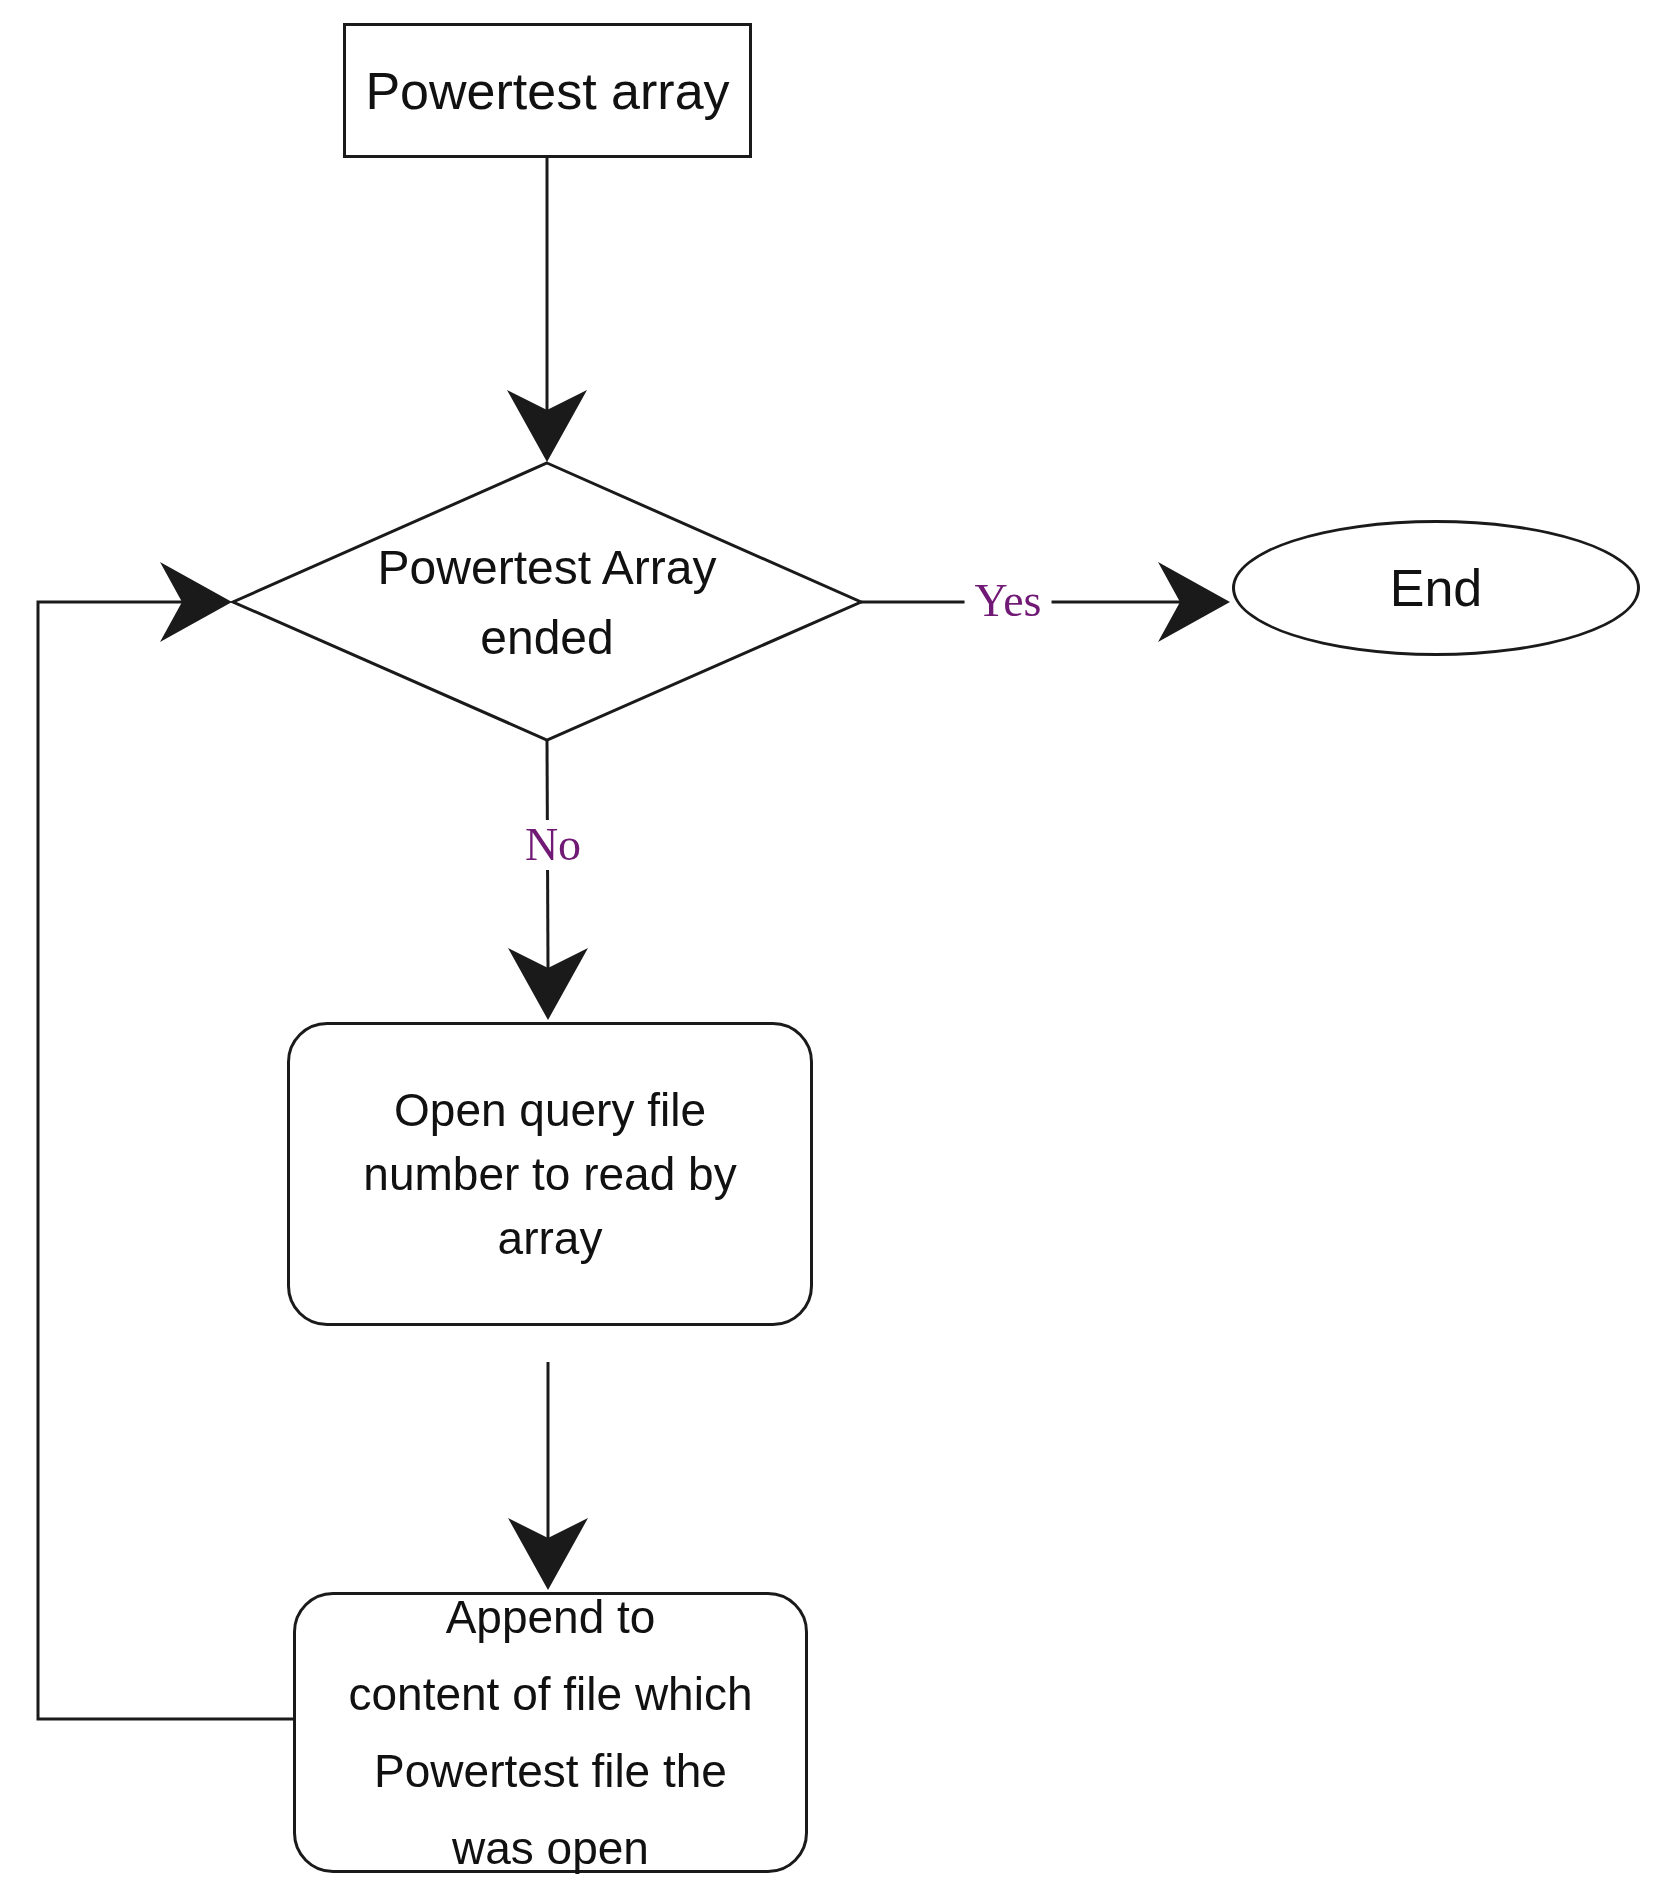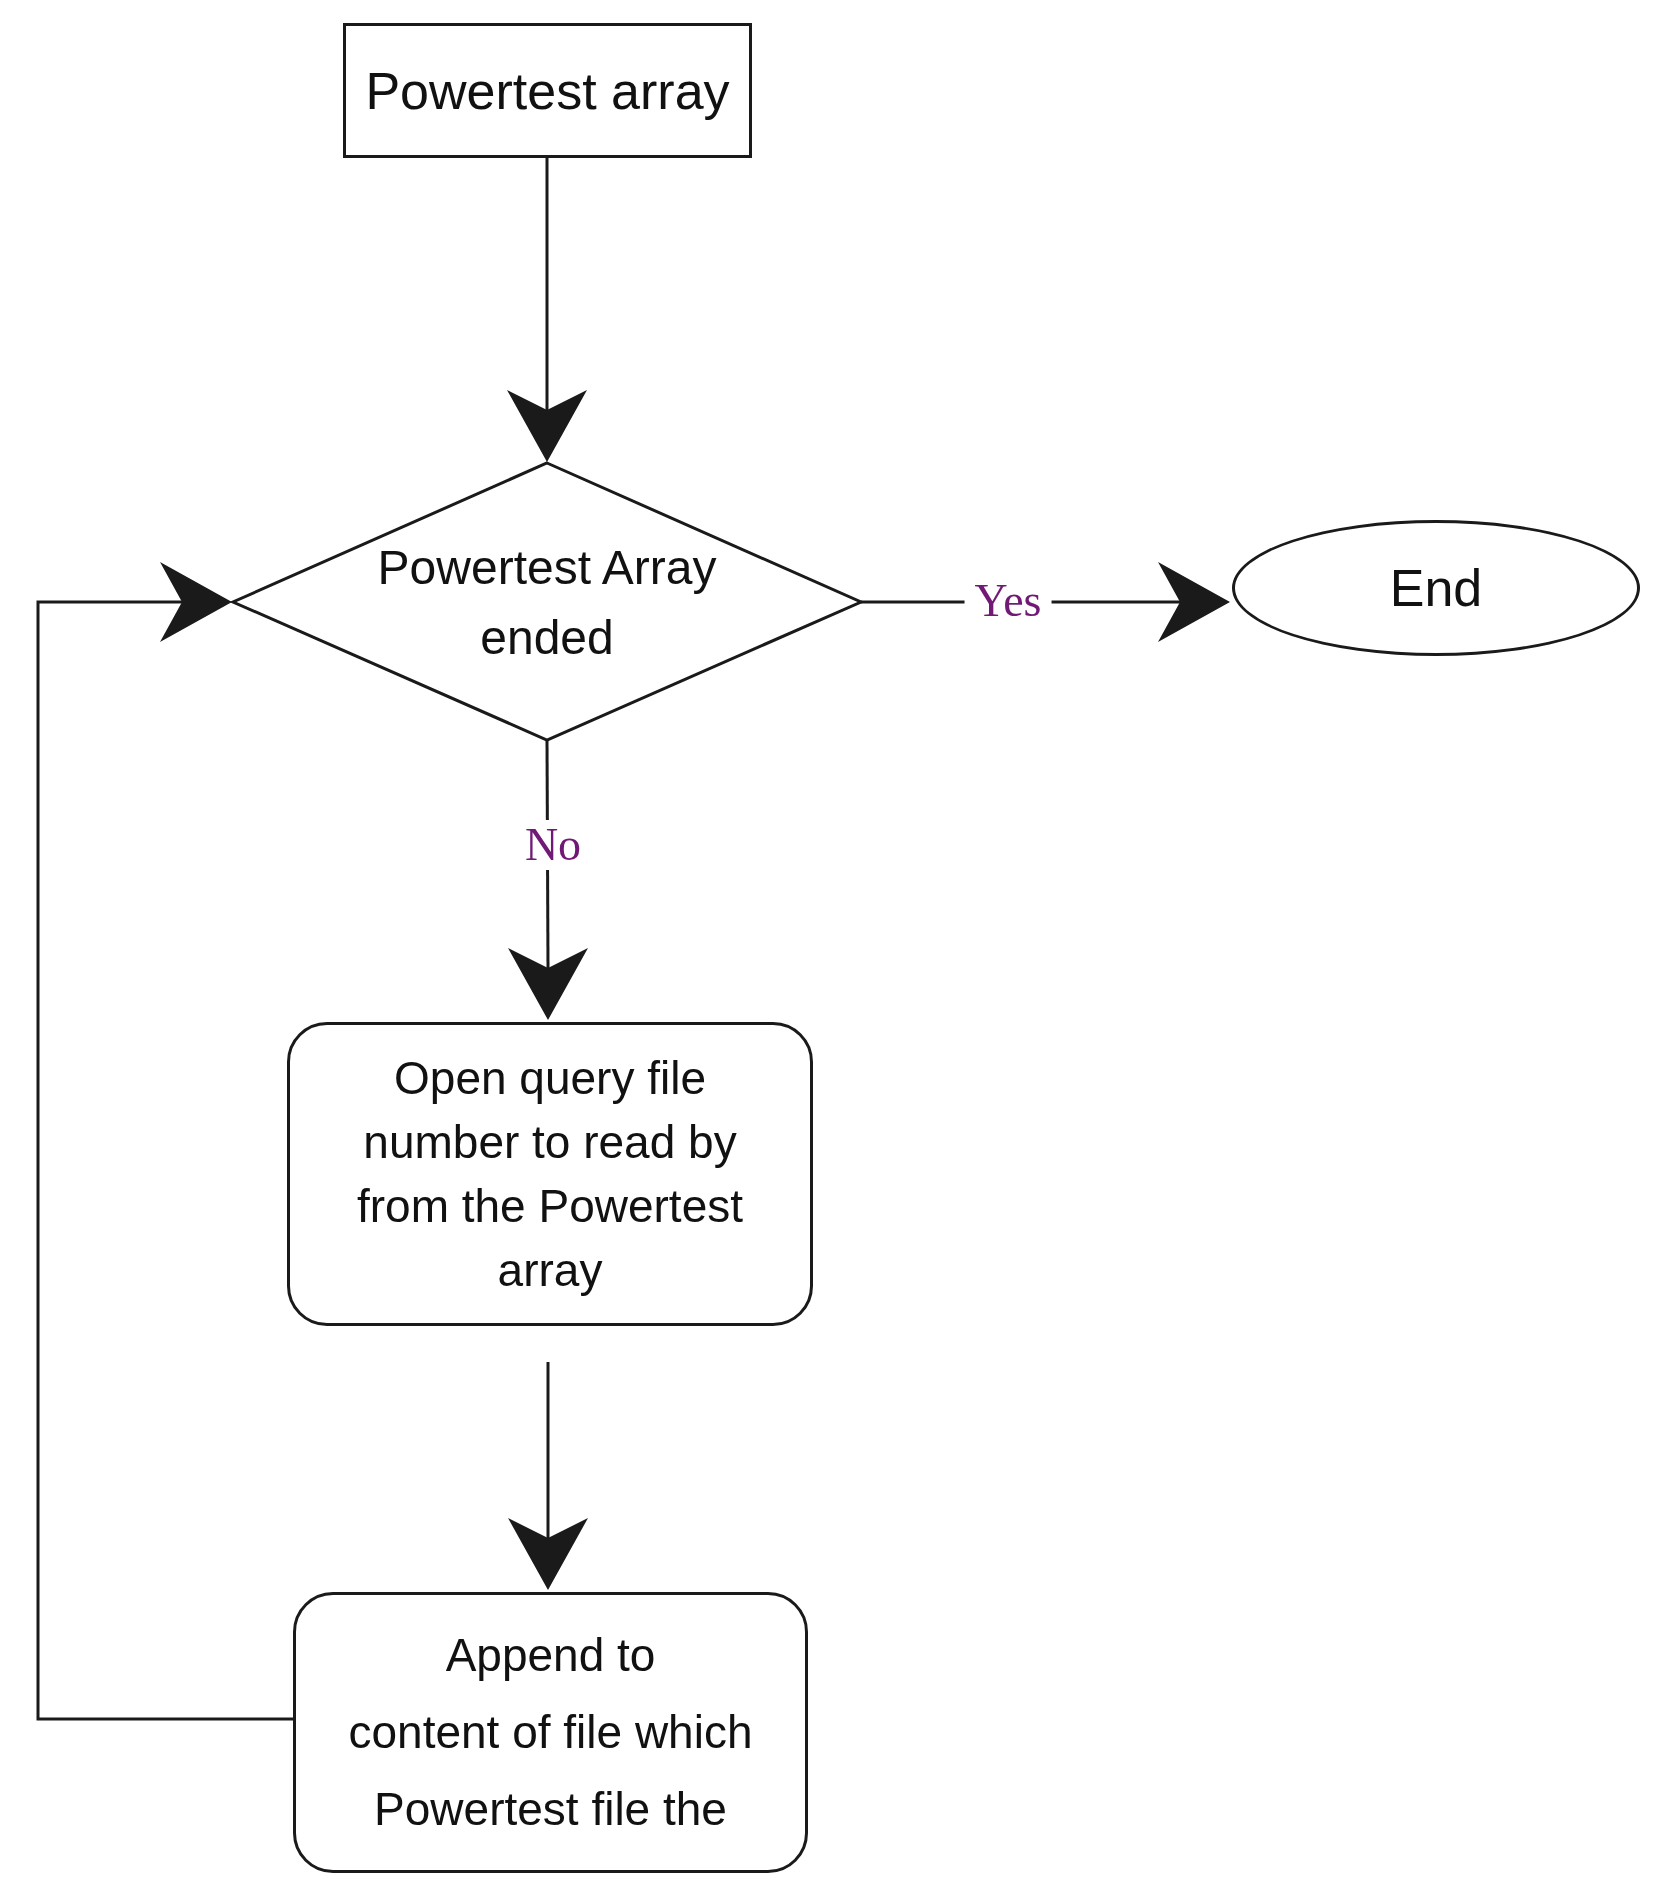--- a/index.html
+++ b/index.html
@@ -114,26 +114,26 @@
     <div>ended</div>
   </div>
 
   <div class="node ellipse-node end-node">
     <span>End</span>
   </div>
 
   <div class="node rounded-node open-query-node">
     <div>Open query file</div>
     <div>number to read by</div>
-    <div>from the Powertest</div>
     <div>array</div>
   </div>
 
   <div class="node rounded-node append-node">
     <div>Append to</div>
     <div>content of file which</div>
     <div>Powertest file the</div>
+    <div>was open</div>
   </div>
 
   <div class="edge-label yes-label">Yes</div>
   <div class="edge-label no-label">No</div>
 
 </div>
 
 </body></html>

